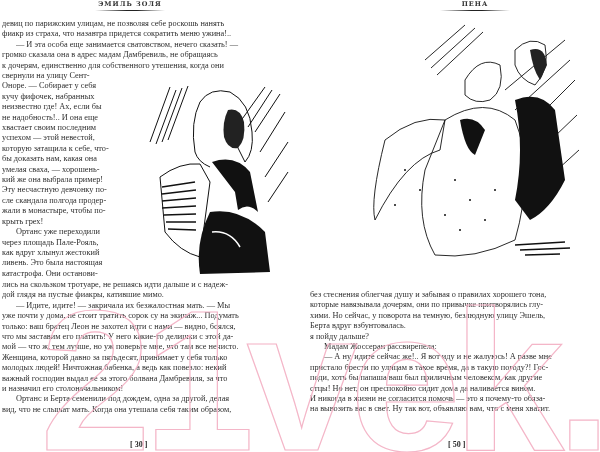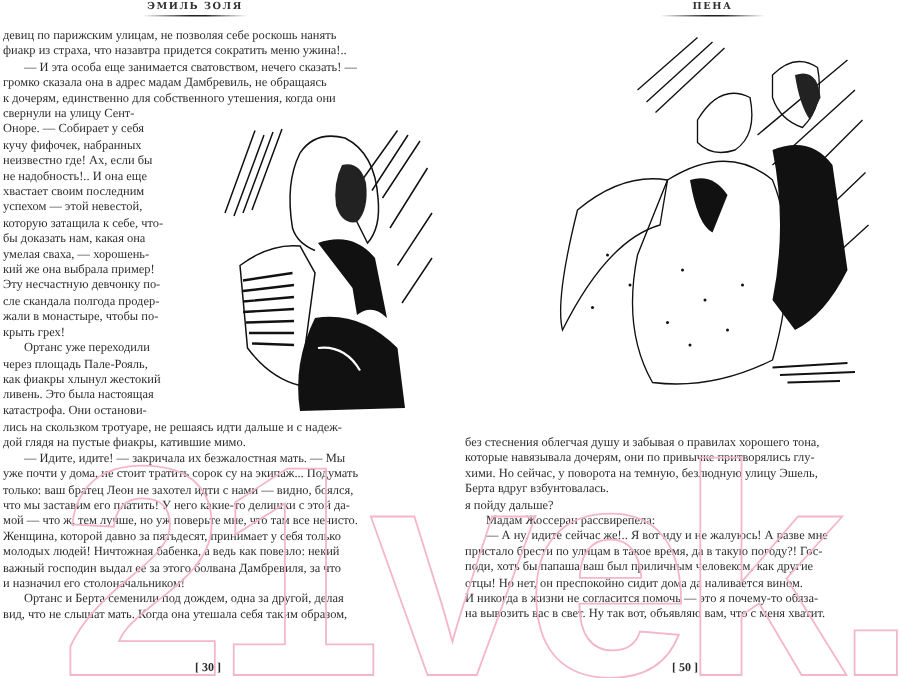--- a/index.html
+++ b/index.html
@@ -48,21 +48,21 @@
     <p>которую затащила к себе, что-</p>
     <p>бы доказать нам, какая она</p>
     <p>умелая сваха, — хорошень-</p>
     <p>кий же она выбрала пример!</p>
     <p>Эту несчастную девчонку по-</p>
     <p>сле скандала полгода продер-</p>
     <p>жали в монастыре, чтобы по-</p>
     <p>крыть грех!</p>
     <p class="ind">Ортанс уже переходили</p>
     <p>через площадь Пале-Рояль,</p>
-    <p>как фиакры хлынул жестокий</p>
+    <p>как вдруг хлынул жестокий</p>
     <p>ливень. Это была настоящая</p>
     <p>катастрофа. Они останови-</p>
   </div>
 
   <svg class="illus" style="left:140px; top:82px;" width="150" height="195" viewBox="0 0 150 195">
     <g stroke="#111" stroke-width="1" fill="none">
       <path d="M10 60 L30 5 M16 62 L36 8 M22 60 L42 6 M28 58 L48 4 M100 40 L125 5 M108 45 L132 8 M115 50 L140 12 M120 70 L145 30 M125 95 L148 60 M128 120 L148 90"></path>
       <path d="M60 20 Q70 5 90 10 Q110 20 112 50 Q114 70 105 80 Q100 70 95 60"></path>
       <path d="M60 20 Q50 40 55 70 Q58 80 70 85"></path>
     </g>

